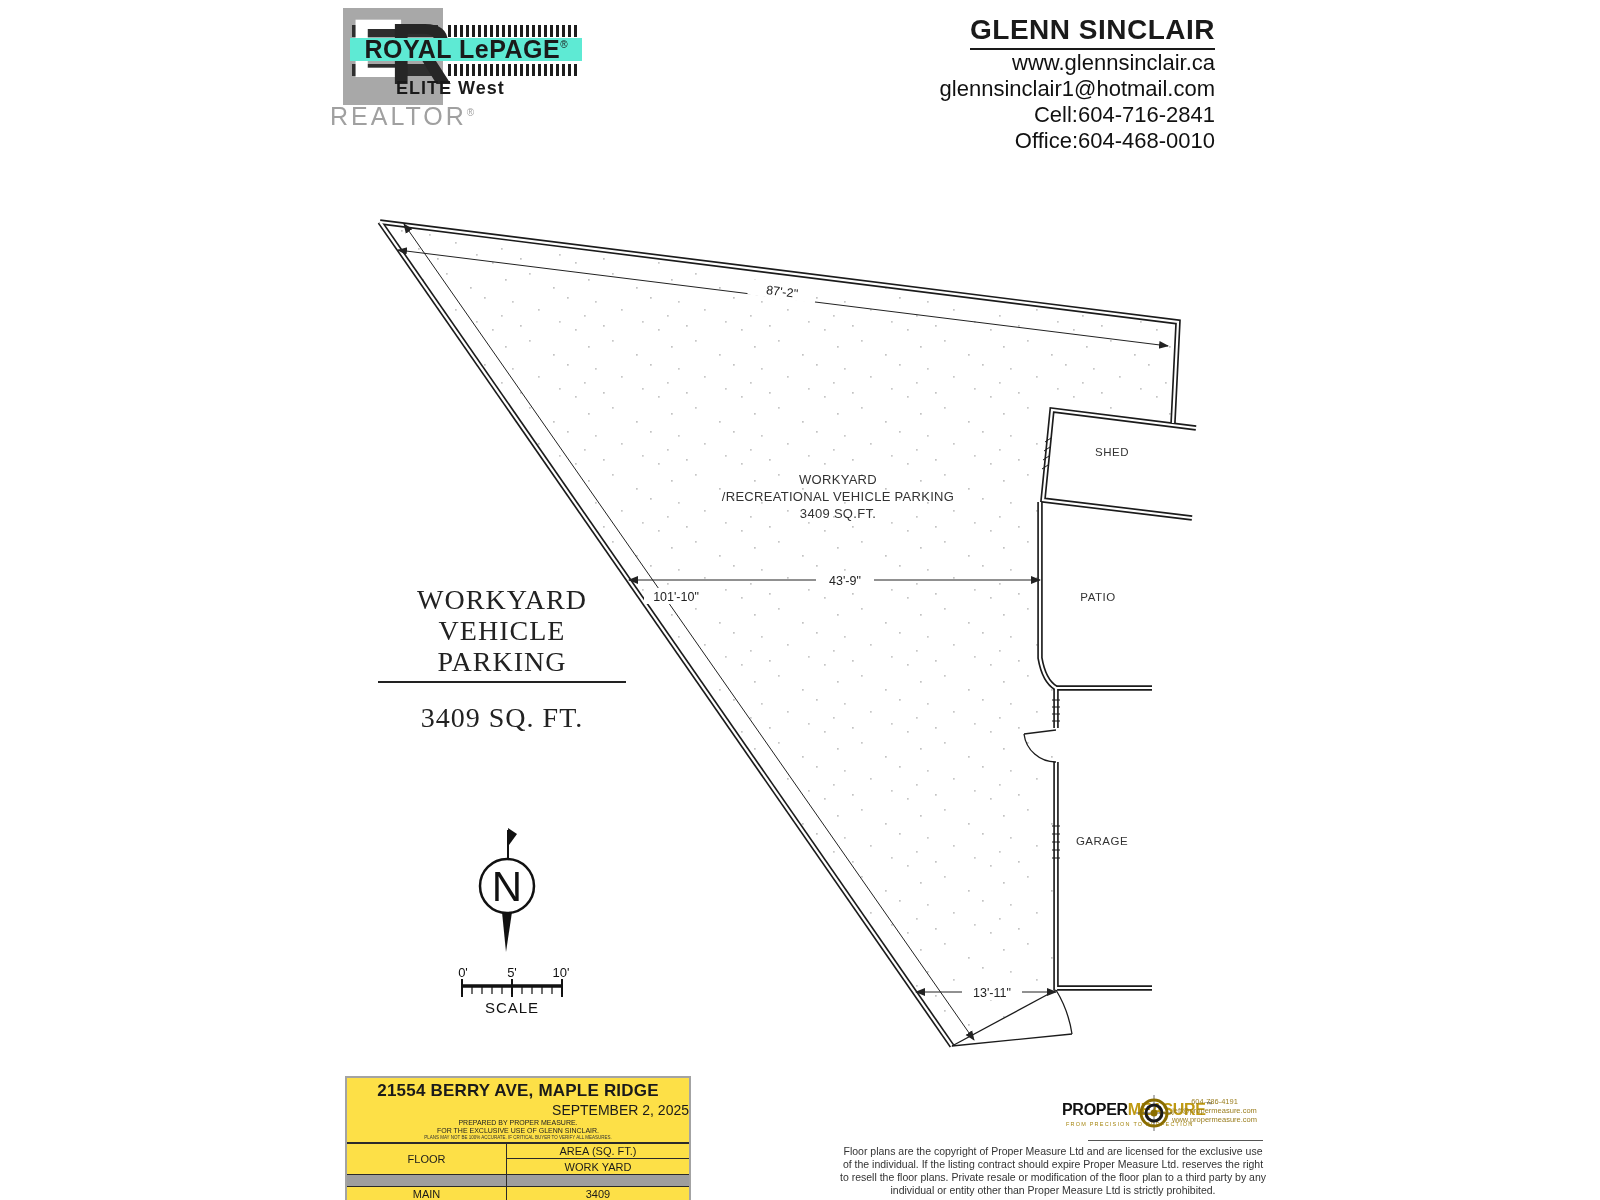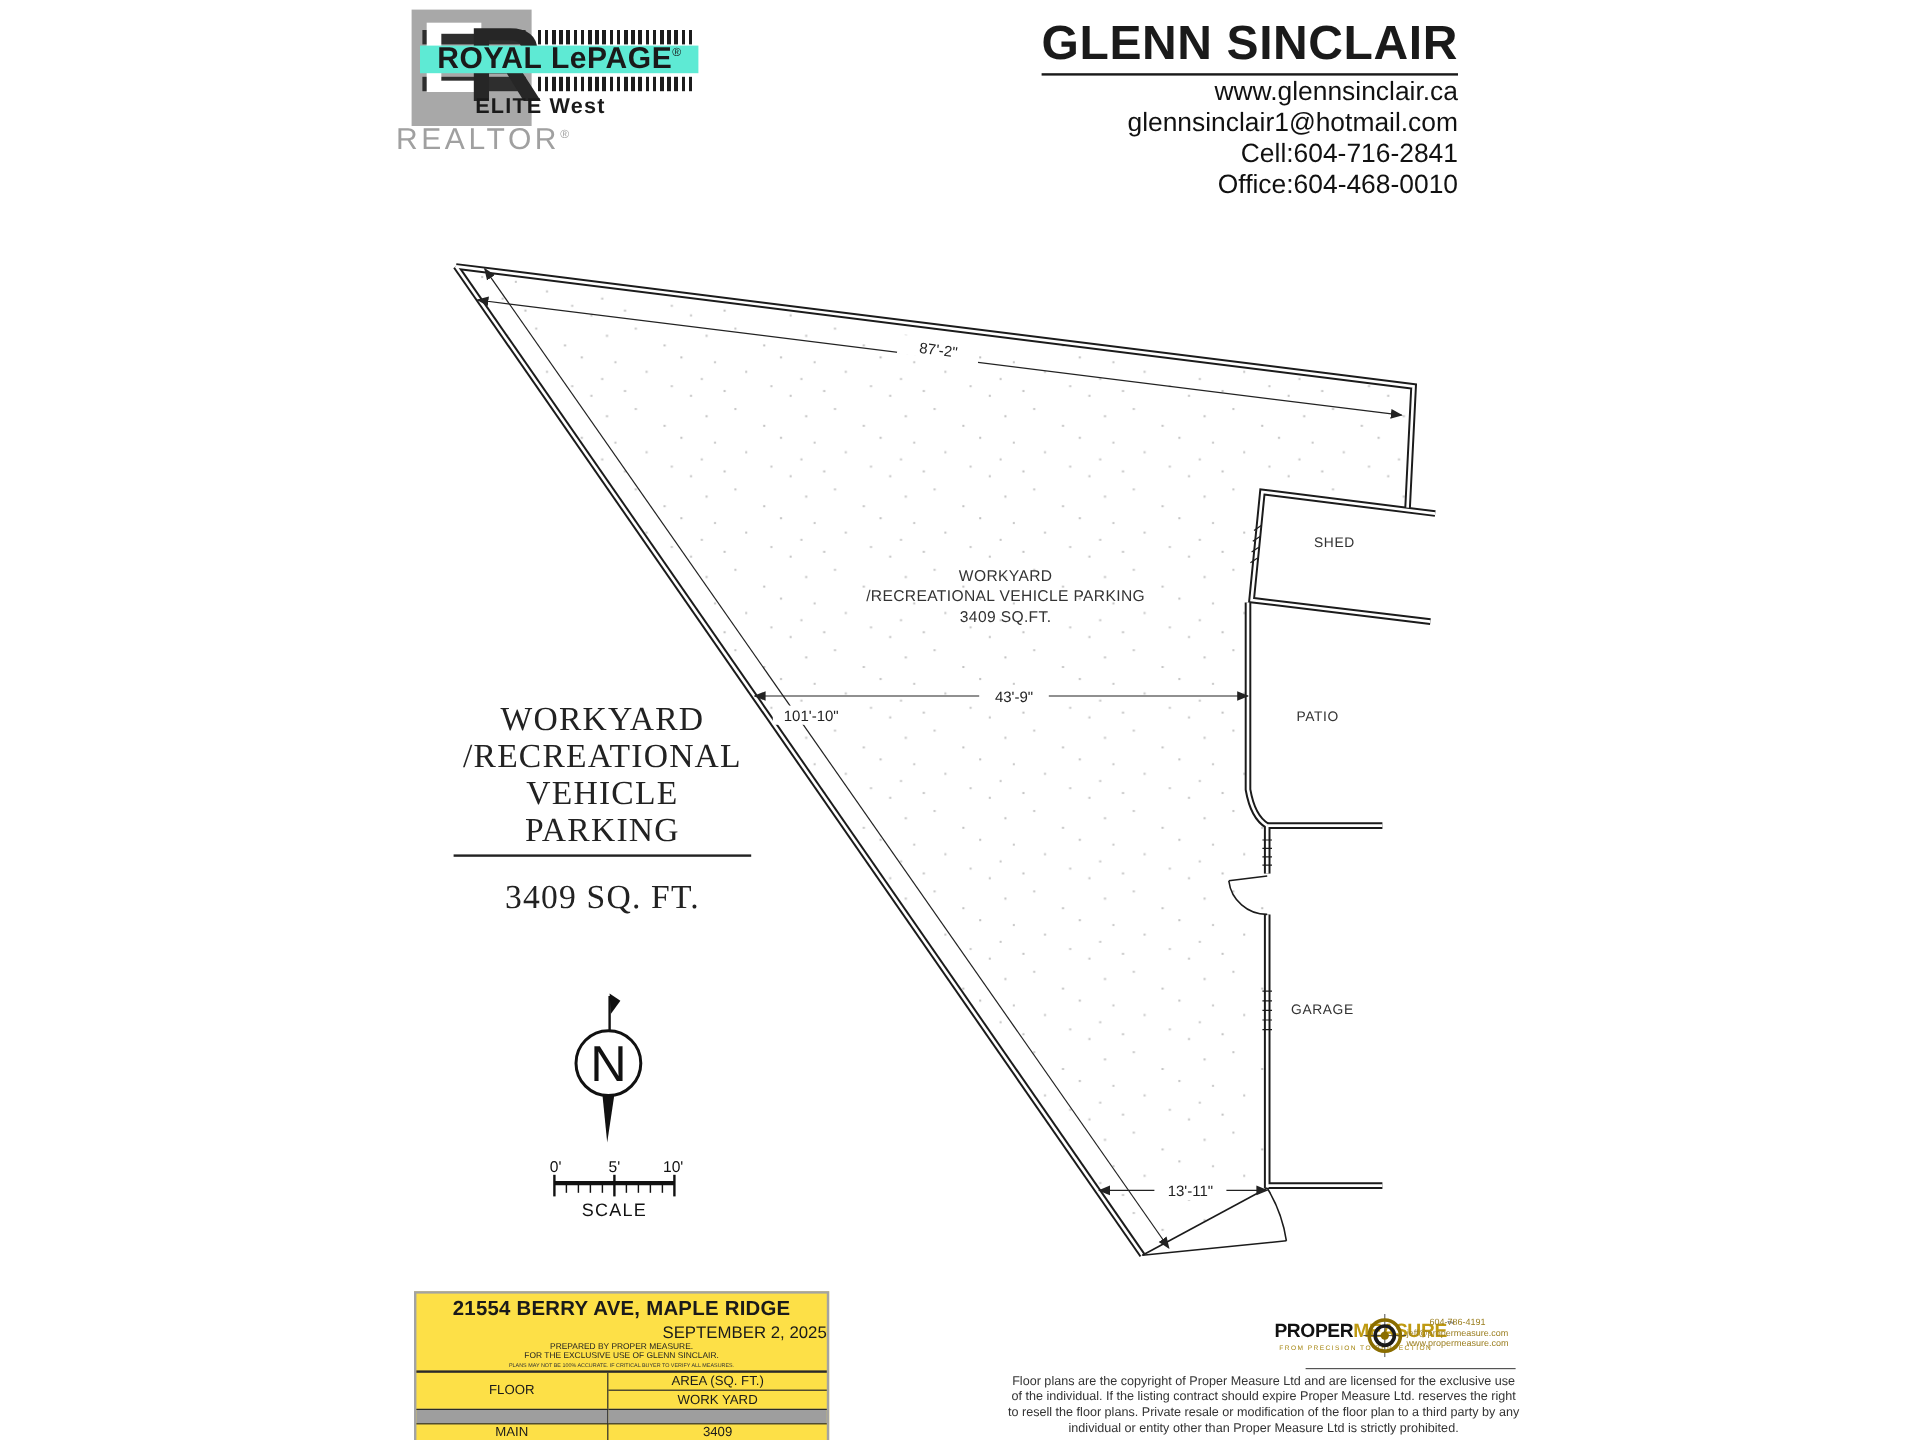--- a/index.html
+++ b/index.html
@@ -18,21 +18,21 @@
   .rlp-band{position:absolute;left:350px;top:38px;width:232px;height:23px;background:#5eead4;
             display:flex;align-items:center;justify-content:center;}
   .rlp-name{font-size:25px;font-weight:bold;letter-spacing:0.5px;white-space:nowrap;}
   .rlp-reg{font-size:10px;vertical-align:top;margin-top:-10px;}
   .rlp-elite{position:absolute;left:396px;top:78px;font-size:18px;font-weight:bold;letter-spacing:1px;}
   .rlp-realtor{position:absolute;left:330px;top:102px;font-size:25px;color:#a0a0a0;letter-spacing:3px;}
   .rlp-realtor sup{font-size:10px;}
 
   
   .agent{position:absolute;top:14px;right:385px;text-align:right;}
-  .agent-name{display:inline-block;font-size:40px;font-weight:bold;letter-spacing:0.5px;
+  .agent-name{display:inline-block;font-size:28px;font-weight:bold;letter-spacing:0.5px;
               border-bottom:2px solid #1a1a1a;padding-bottom:2px;}
   .agent-line{font-size:22px;line-height:26px;color:#111;}
 
   
   .plan-svg{position:absolute;left:0;top:0;}
   .dimtxt{font-family:"Liberation Sans",sans-serif;font-size:12.5px;fill:#222;}
   .roomtxt{font-family:"Liberation Sans",sans-serif;font-size:11.5px;fill:#333;letter-spacing:0.5px;}
   .intlbl{font-family:"Liberation Sans",sans-serif;font-size:13px;fill:#333;letter-spacing:0.3px;}
   .scaletxt{font-family:"Liberation Sans",sans-serif;font-size:13px;fill:#111;}
   .scalecap{font-family:"Liberation Sans",sans-serif;font-size:15px;fill:#111;letter-spacing:1px;}
@@ -223,21 +223,20 @@
   <div class="agent">
     <div><span class="agent-name">GLENN SINCLAIR</span></div>
     <div class="agent-line">www.glennsinclair.ca</div>
     <div class="agent-line">glennsinclair1@hotmail.com</div>
     <div class="agent-line">Cell:604-716-2841</div>
     <div class="agent-line">Office:604-468-0010</div>
   </div>
 
   <div class="area-label">
     <div class="al">WORKYARD</div>
-    <div class="al">/RECREATIONAL</div>
     <div class="al al3">VEHICLE PARKING</div>
     <div class="al al4">3409 SQ. FT.</div>
   </div>
 
   <div class="itable">
     <div class="it-title">
       <div class="it-address">21554 BERRY AVE, MAPLE RIDGE</div>
       <div class="it-date">SEPTEMBER 2, 2025</div>
       <div class="it-prep">PREPARED BY PROPER MEASURE.</div>
       <div class="it-excl">FOR THE EXCLUSIVE USE OF GLENN SINCLAIR.</div>

